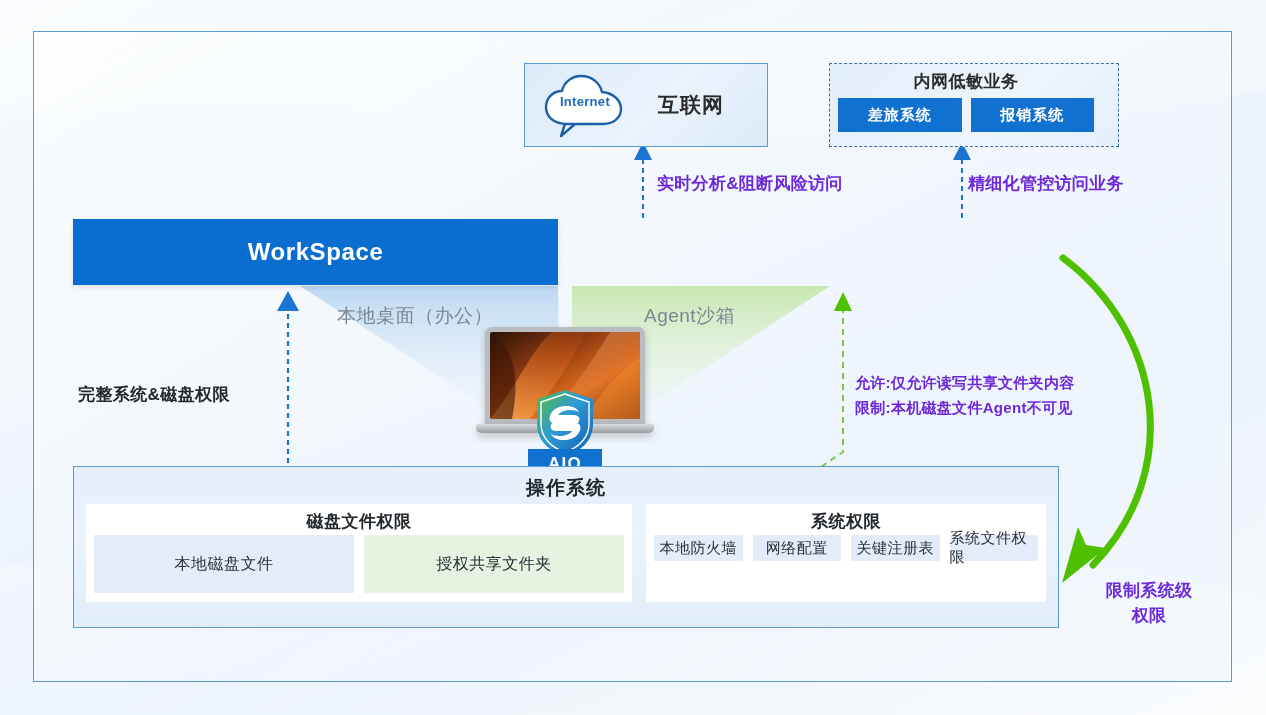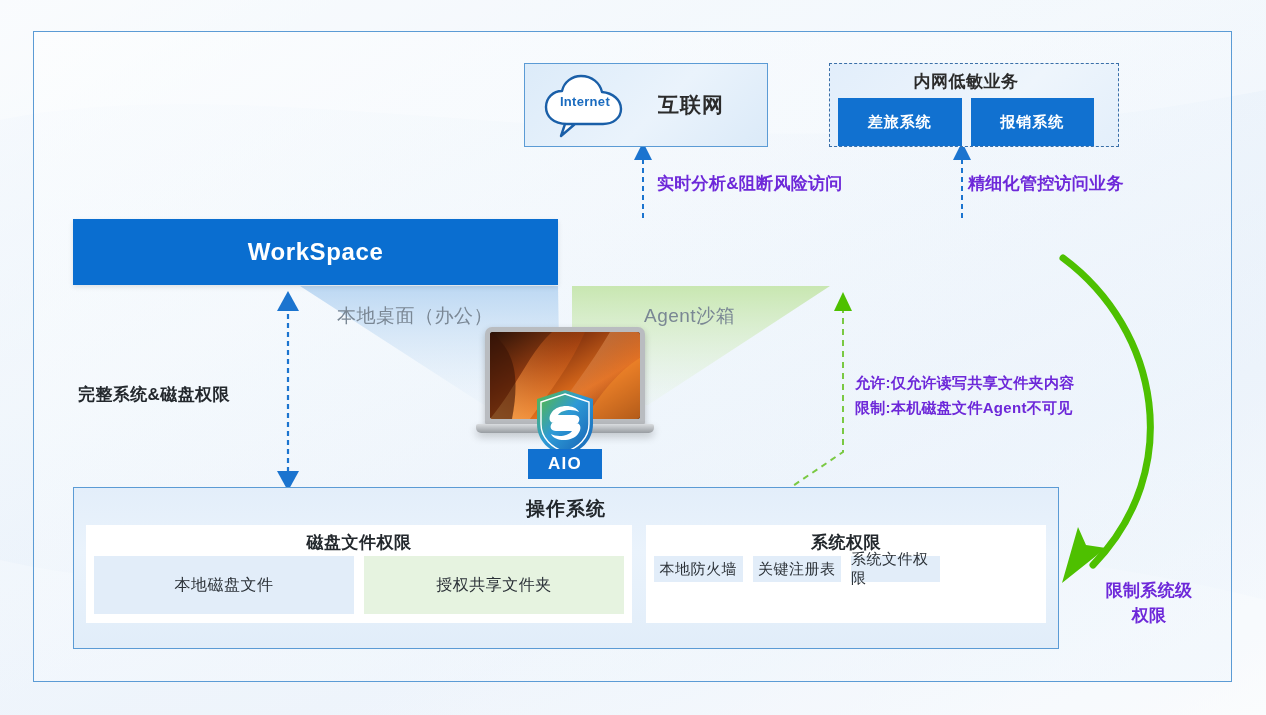--- a/index.html
+++ b/index.html
@@ -48,21 +48,21 @@
     border:1.6px dashed #3a6fa8;
     background:linear-gradient(135deg,#e2eefb 0%,#eef5fc 60%,#e3effb 100%);
     box-sizing:border-box;padding:5px 24px 8px 8px;
   }
   #intranet-title{
     text-align:center;font-size:17px;font-weight:bold;color:#2b2b2b;
     line-height:26px;letter-spacing:.5px;
   }
   #intranet-items{display:flex;gap:9px;margin-top:3px;}
   .intranet-item{
-    flex:1;height:48px;background:#1171d0;color:#fff;
+    flex:1;height:34px;background:#1171d0;color:#fff;
     display:flex;align-items:center;justify-content:center;
     font-size:15px;font-weight:bold;letter-spacing:1px;
   }
 
   
   #workspace-bar{
     left:73px;top:219px;width:485px;height:66px;
     background:#0a6ed0;color:#fff;
     display:flex;align-items:center;justify-content:center;
     font-size:24px;font-weight:bold;letter-spacing:.6px;
@@ -116,21 +116,21 @@
   
   #shield{left:534px;top:388px;width:62px;height:70px;}
   #aio-badge{
     left:528px;top:449px;width:74px;height:30px;background:#1171d0;color:#fff;
     display:flex;align-items:center;justify-content:center;
     font-size:17px;font-weight:bold;letter-spacing:1.2px;
   }
 
   
   #os-box{
-    left:73px;top:487px;width:986px;height:162px;
+    left:73px;top:466px;width:986px;height:162px;
     border:1.4px solid #5b9bd5;
     background:linear-gradient(180deg,#e3eefa 0%,#eaf3fc 40%,#e1edf9 100%);
     box-sizing:border-box;padding:6px 12px 12px 12px;
   }
   #os-title{
     text-align:center;font-size:19px;font-weight:bold;color:#23282d;
     line-height:29px;letter-spacing:1px;
   }
   #os-panels{display:flex;gap:14px;margin-top:2px;}
   .os-panel{background:#fff;padding:5px 8px 9px 8px;box-sizing:border-box;}
@@ -312,20 +312,21 @@
         <div class="panel-title">磁盘文件权限</div>
         <div id="disk-items">
           <div class="disk-item" id="disk-item-local">本地磁盘文件</div>
           <div class="disk-item" id="disk-item-shared">授权共享文件夹</div>
         </div>
       </div>
       <div class="os-panel" id="panel-sys">
         <div class="panel-title">系统权限</div>
         <div id="sys-items">
           <div class="sys-item">本地防火墙</div>
+          <div class="sys-item">网络配置</div>
           <div class="sys-item">关键注册表</div>
           <div class="sys-item">系统文件权限</div>
         </div>
       </div>
     </div>
   </div>
 
 </div>
 
 </body></html>

